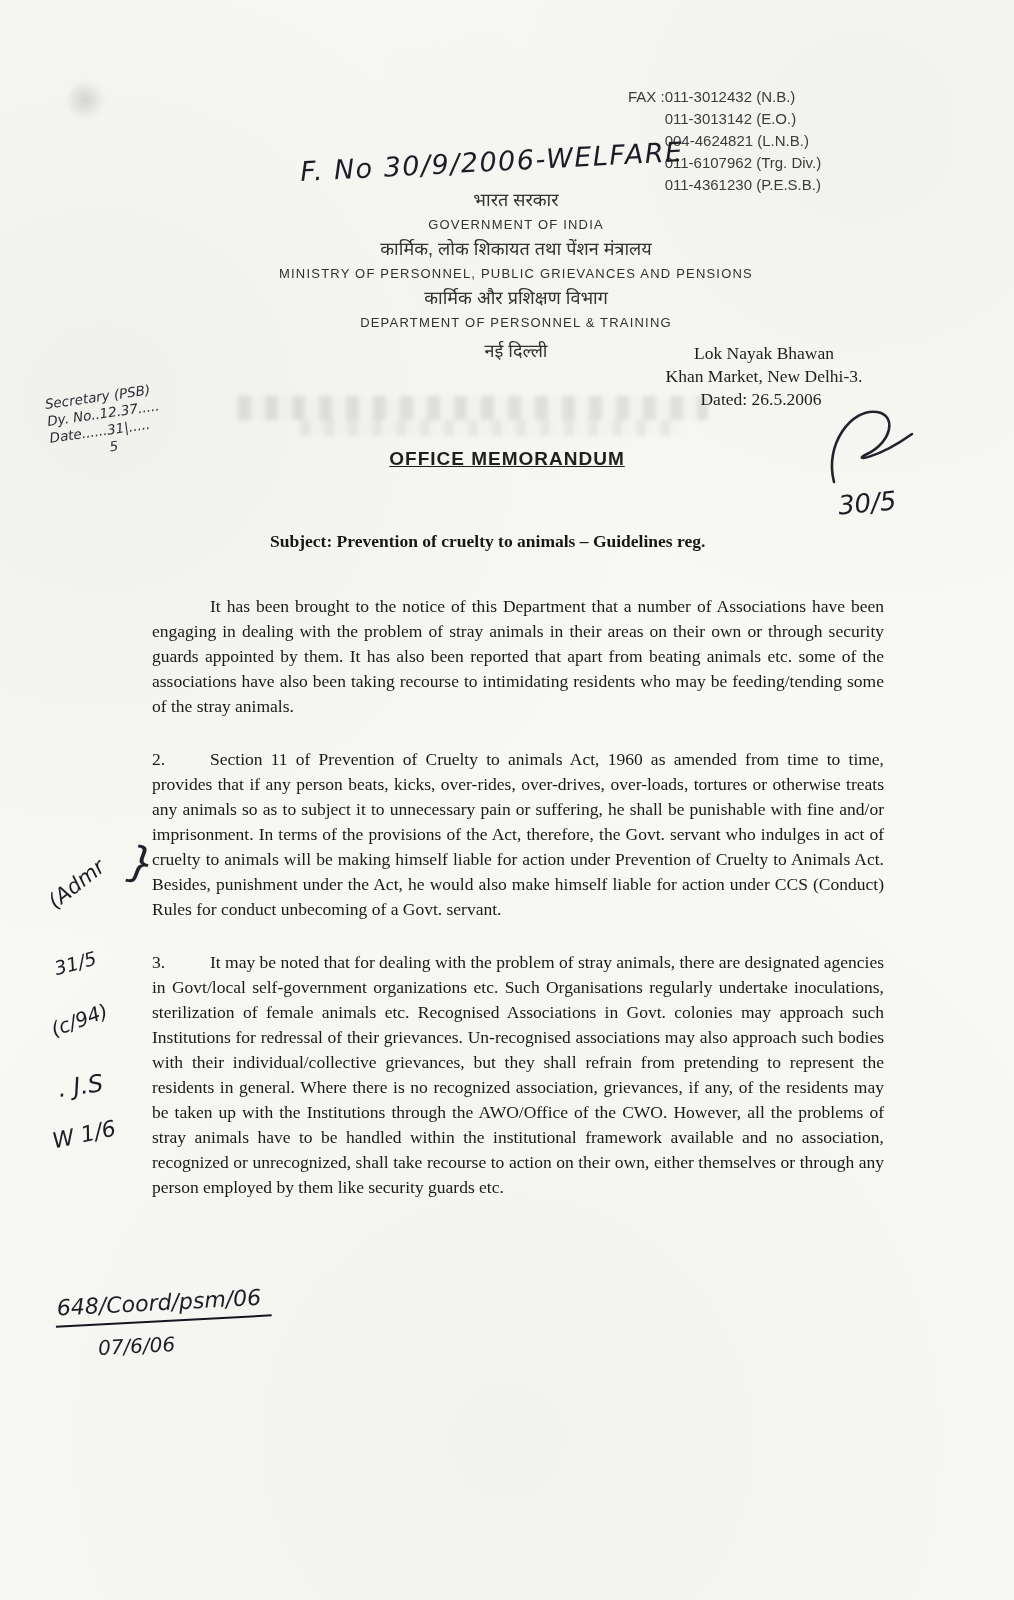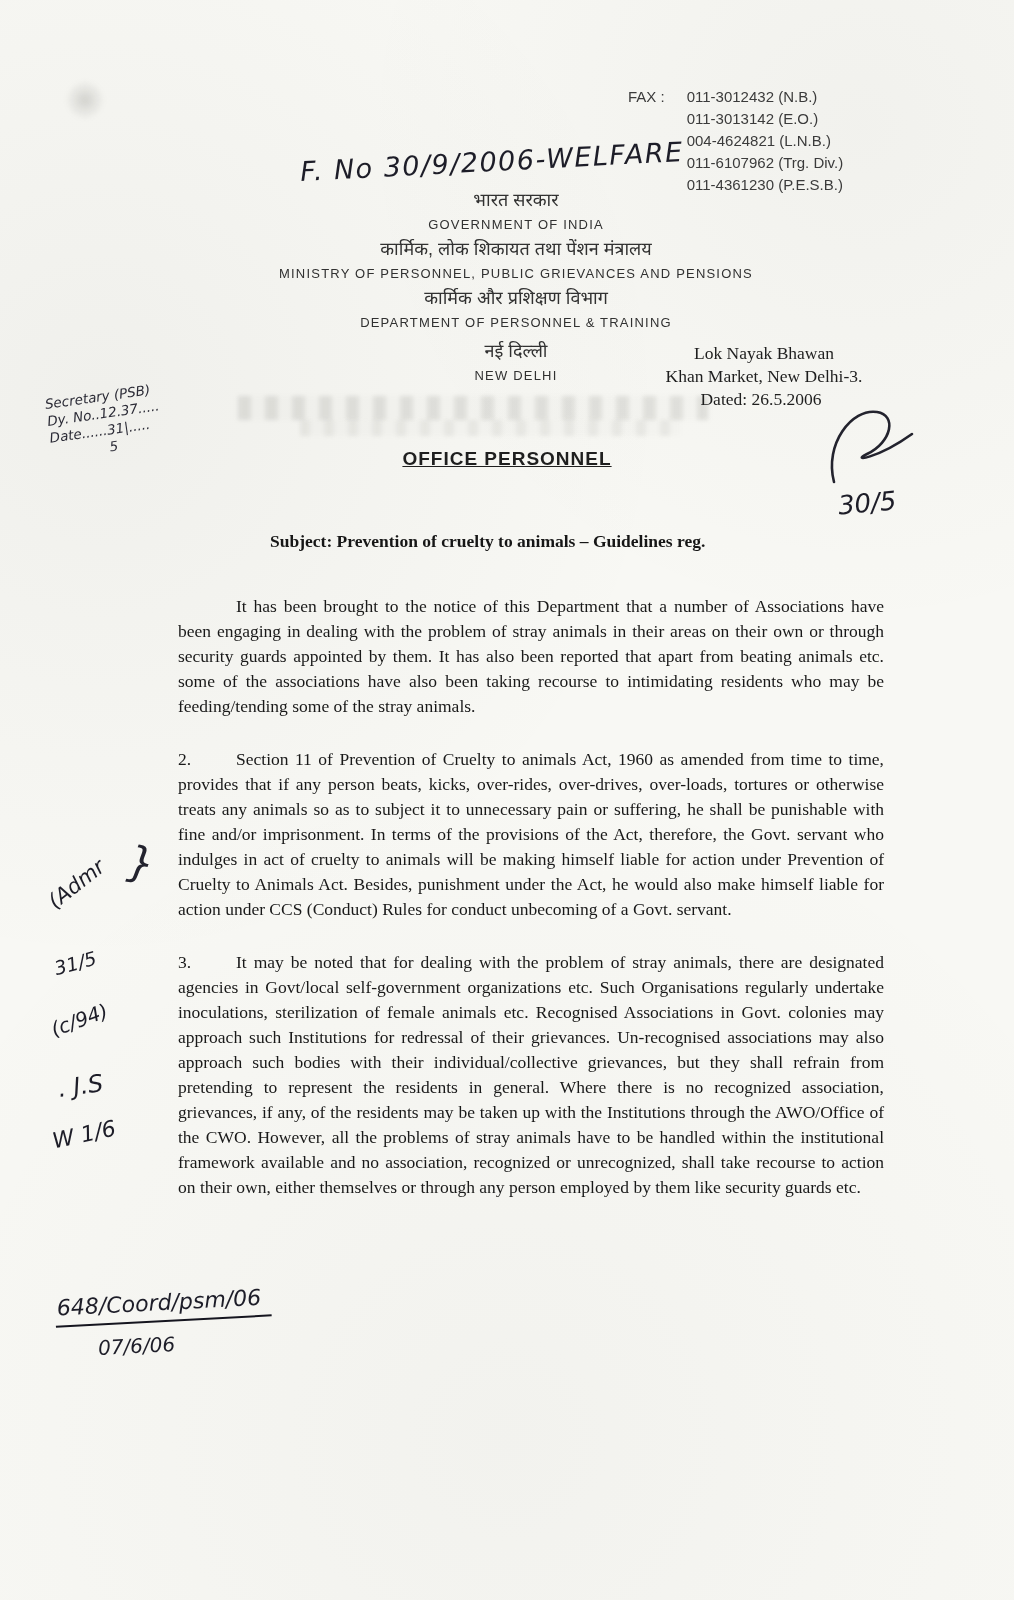--- a/index.html
+++ b/index.html
@@ -20,21 +20,21 @@
     position:absolute; filter:blur(2px); pointer-events:none;
   }
   .smudge.s1 { top:396px; left:238px; width:470px; height:24px;
     background:repeating-linear-gradient(90deg, rgba(110,110,104,0.16) 0 13px, rgba(110,110,104,0.02) 13px 27px); }
   .smudge.s2 { top:420px; left:300px; width:380px; height:16px;
     background:repeating-linear-gradient(90deg, rgba(110,110,104,0.10) 0 10px, rgba(110,110,104,0.02) 10px 24px); }
   .smudge.s3 { top:80px; left:62px; width:46px; height:40px;
     background:radial-gradient(circle, rgba(90,90,85,0.22), transparent 65%); }
 
   .fax {
-    position:absolute; top:86px; left:628px; display:flex; gap:22px;
+    position:absolute; top:86px; left:628px; display:flex; gap:0;
     font-family:"Liberation Sans", sans-serif; font-size:15px; line-height:22px; color:#3b3b3b;
   }
   .fax-label { white-space:nowrap; }
 
   .hand {
     font-family:"DejaVu Sans", sans-serif; font-style:italic; color:#1d1d28;
   }
 
   .fileno {
     position:absolute; top:146px; left:300px; font-size:27px; letter-spacing:1.5px;
@@ -73,21 +73,21 @@
   }
 
   .subject {
     position:absolute; top:531px; left:270px; font-weight:bold; font-size:17.5px; color:#161616;text-align:center;
   }
 
   .memo-body {
     position:absolute; top:594px; left:152px; width:732px;
     font-size:17.5px; line-height:25px; text-align:justify; color:#191919;
   }
-  .memo-body p { margin-bottom:28px;margin-left:26px; }
+  .memo-body p { margin-bottom:28px; }
   .para-num { display:inline-block; width:58px; }
 
   .margin-note { position:absolute; white-space:nowrap; }
   .mn0 { top:838px; left:128px; font-size:42px; transform:rotate(9deg); font-family:"DejaVu Sans",sans-serif; color:#23232e; }
   .mn1 { top:872px; left:44px; font-size:21px; transform:rotate(-38deg); }
   .mn2 { top:952px; left:54px; font-size:19px; transform:rotate(-15deg); }
   .mn3 { top:1008px; left:50px; font-size:20px; transform:rotate(-20deg); }
   .mn4 { top:1072px; left:58px; font-size:24px; transform:rotate(-8deg); }
   .mn5 { top:1122px; left:52px; font-size:22px; transform:rotate(-12deg); }
 
@@ -123,37 +123,36 @@
 
   <div class="letterhead">
     <div class="hi">भारत सरकार</div>
     <div class="en">GOVERNMENT OF INDIA</div>
     <div class="hi">कार्मिक, लोक शिकायत तथा पेंशन मंत्रालय</div>
     <div class="en">MINISTRY OF PERSONNEL, PUBLIC GRIEVANCES AND PENSIONS</div>
     <div class="hi">कार्मिक और प्रशिक्षण विभाग</div>
     <div class="en">DEPARTMENT OF PERSONNEL &amp; TRAINING</div>
     <div class="gap"></div>
     <div class="hi">नई दिल्ली</div>
-    <div class="en">NEW DELHI</div>
   </div>
 
   <div class="address">
     <div>Lok Nayak Bhawan</div>
     <div>Khan Market, New Delhi-3.</div>
     <div class="dated">Dated: 26.5.2006</div>
   </div>
 
   <div class="stamp hand">
     <div>Secretary (PSB)</div>
     <div>Dy. No..12.37.....</div>
     <div>Date......31|.....</div>
     <div class="l4">5</div>
   </div>
 
-  <div class="memo-title">OFFICE PERSONNEL</div>
+  <div class="memo-title">OFFICE MEMORANDUM</div>
 
   <div class="sig">
     <svg width="95" height="85" viewBox="0 0 95 85">
       <path d="M12 78 C 2 40, 30 4, 55 8 C 75 11, 70 38, 45 50 C 28 58, 55 55, 90 30" stroke="#23232e" stroke-width="2.6" fill="none" stroke-linecap="round"></path>
     </svg>
   </div>
   <div class="sig-date hand">30/5</div>
 
   <div class="subject">Subject: Prevention of cruelty to animals – Guidelines reg.</div>
 

